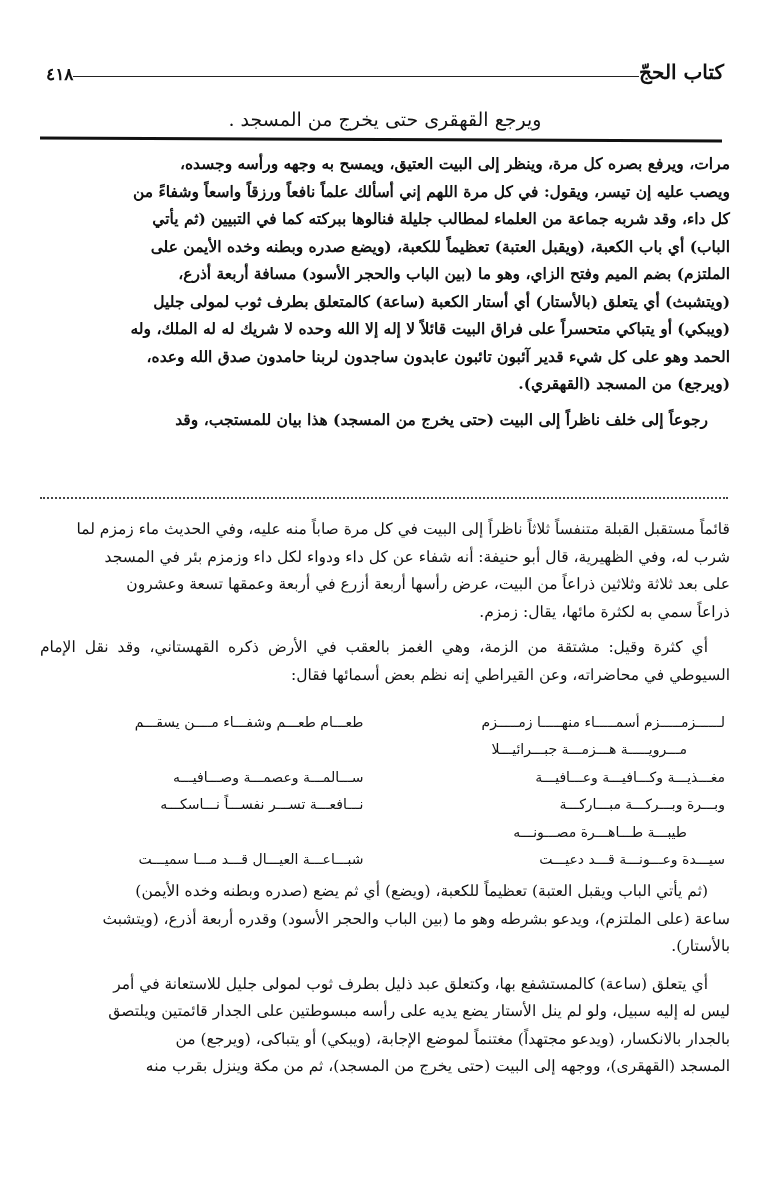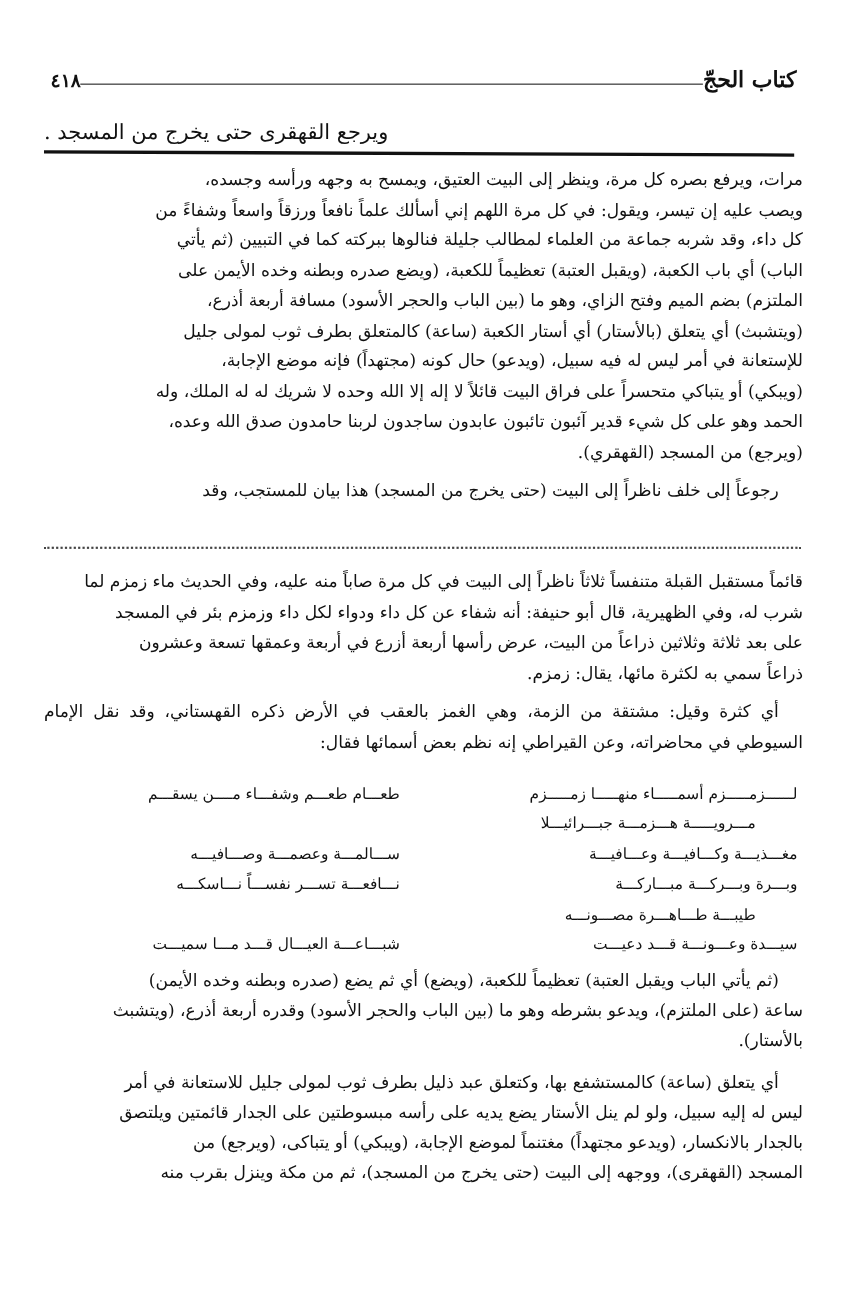--- a/index.html
+++ b/index.html
@@ -11,21 +11,21 @@
   .page { position:absolute; left:0; top:0; width:765px; height:1185px; }
   .header {
     position:absolute; top:58px; left:40px; width:690px; height:26px;
     display:flex; align-items:flex-end; direction:rtl;
   }
   .hdr-num { font-size:17px; font-weight:bold; padding-left:6px; }
   .hdr-rule { flex:1; border-bottom:1.5px solid #222; margin-bottom:7px; }
   .hdr-title { font-size:20px; font-weight:bold; padding-right:6px; }
   .matn {
     position:absolute; top:108px; right:35px; width:690px;
-    font-size:19px; text-align:left;
+    font-size:19px; text-align:center;
   }
   .thick-rule {
     position:absolute; top:138px; left:40px; width:682px; height:0;
     border-top:3px solid #111; transform:rotate(0.25deg);
   }
   .block { position:absolute; right:35px; width:690px; font-size:15.5px; line-height:27.5px; text-align:justify; text-align-last:right; }
   .block p { margin:0; }
   .ind { text-indent:22px; }
   .dots {
     position:absolute; top:497px; left:40px; width:688px; height:4px;
@@ -47,28 +47,27 @@
   <div class="header">
     <span class="hdr-title">كتاب الحجّ</span>
     <span class="hdr-rule"></span>
     <span class="hdr-num">٤١٨</span>
   </div>
 
   <div class="matn">ويرجع القهقرى حتى يخرج من المسجد .</div>
 
   <div class="thick-rule"></div>
 
-  <div class="block" style="top:150px;">
+  <div class="block" style="top:150px;font-weight:bold;">
     <p>مرات، ويرفع بصره كل مرة، وينظر إلى البيت العتيق، ويمسح به وجهه ورأسه وجسده،</p>
     <p>ويصب عليه إن تيسر، ويقول: في كل مرة اللهم إني أسألك علماً نافعاً ورزقاً واسعاً وشفاءً من</p>
     <p>كل داء، وقد شربه جماعة من العلماء لمطالب جليلة فنالوها ببركته كما في التبيين (ثم يأتي</p>
     <p class="b-line">الباب) أي باب الكعبة، (ويقبل العتبة) تعظيماً للكعبة، (ويضع صدره وبطنه وخده الأيمن على</p>
     <p>الملتزم) بضم الميم وفتح الزاي، وهو ما (بين الباب والحجر الأسود) مسافة أربعة أذرع،</p>
     <p>(ويتشبث) أي يتعلق (بالأستار) أي أستار الكعبة (ساعة) كالمتعلق بطرف ثوب لمولى جليل</p>
-    <p>للإستعانة في أمر ليس له فيه سبيل، (ويدعو) حال كونه (مجتهداً) فإنه موضع الإجابة،</p>
     <p>(ويبكي) أو يتباكي متحسراً على فراق البيت قائلاً لا إله إلا الله وحده لا شريك له له الملك، وله</p>
     <p>الحمد وهو على كل شيء قدير آئبون تائبون عابدون ساجدون لربنا حامدون صدق الله وعده،</p>
     <p>(ويرجع) من المسجد (القهقري).</p>
     <p class="ind" style="margin-top:8px;">رجوعاً إلى خلف ناظراً إلى البيت (حتى يخرج من المسجد) هذا بيان للمستجب، وقد</p>
   </div>
 
   <div class="dots"></div>
 
   <div class="block" style="top:516px;">
     <p>قائماً مستقبل القبلة متنفساً ثلاثاً ناظراً إلى البيت في كل مرة صاباً منه عليه، وفي الحديث ماء زمزم لما</p>

